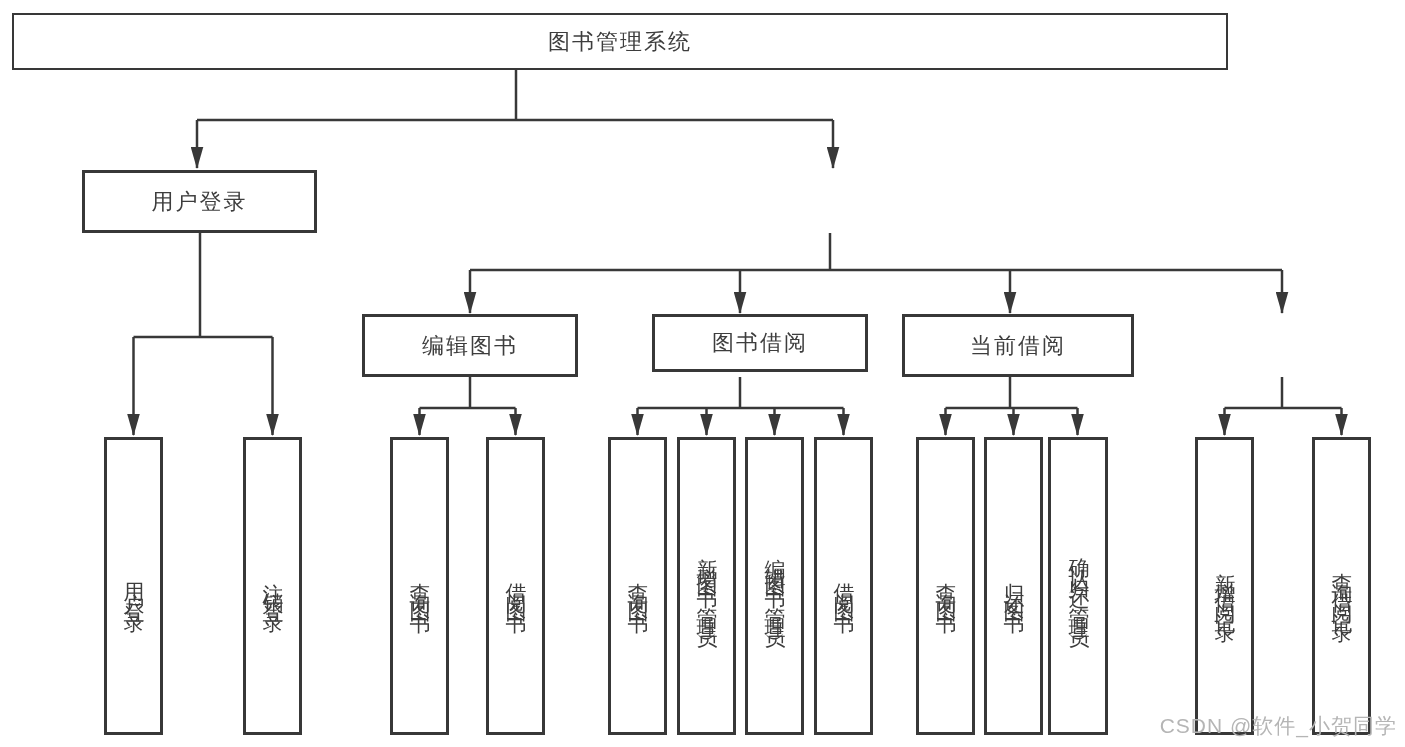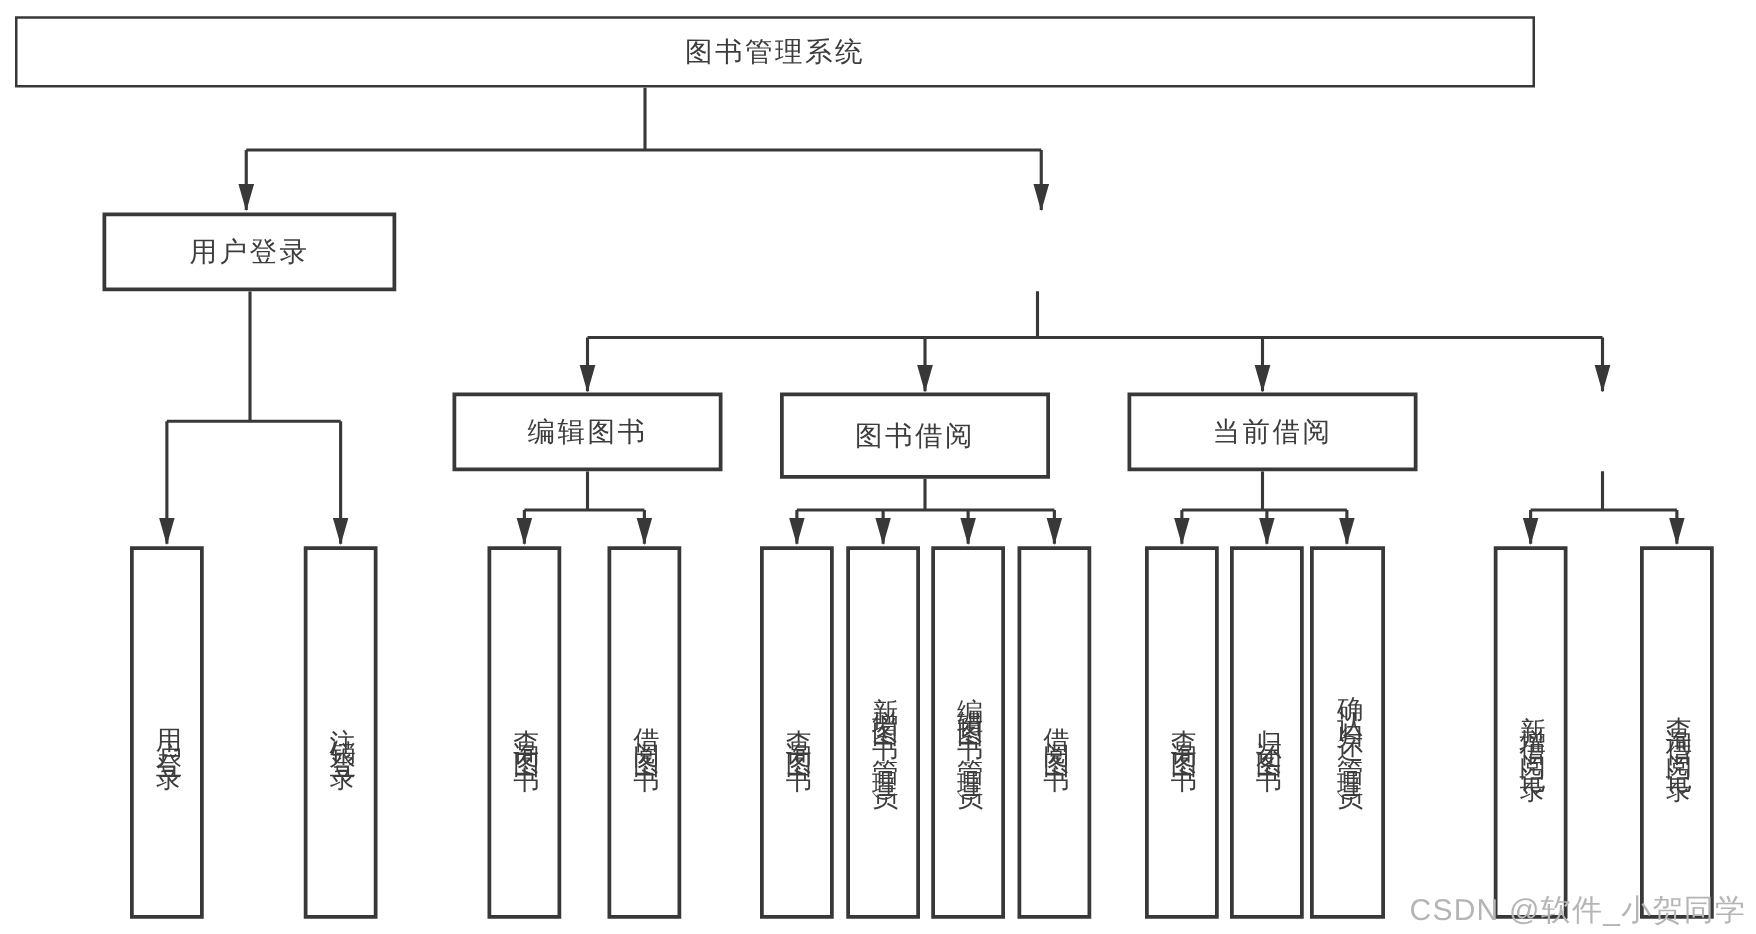--- a/index.html
+++ b/index.html
@@ -36,21 +36,21 @@
     background:#fff;
     writing-mode:vertical-rl;
     text-align:center;
     line-height:51px;
     letter-spacing:10px;
     font-size:21px;color:var(--text);
   }
   .wm{
     position:absolute;
     right:8px;top:712px;
-    font-size:24px;
+    font-size:21px;
     color:var(--watermark);
     letter-spacing:1px;
     white-space:nowrap;
     z-index:5;
   }
   path.w{stroke:var(--line);stroke-width:2.5;fill:none;}
   #arrowhead path{fill:var(--line);}
 </style>
 </head>
 <body>
@@ -103,21 +103,21 @@
     <path class="w" d="M1224.5,408 H1341.5"></path>
     <path class="w" d="M1224.5,408 V435" marker-end="url(#arrowhead)"></path>
     <path class="w" d="M1341.5,408 V435" marker-end="url(#arrowhead)"></path>
   </svg>
 
   <div class="hbox root" style="left:12px;top:13px;width:1216px;height:57px">图书管理系统</div>
 
   <div class="hbox" style="left:82px;top:170px;width:235px;height:63px">用户登录</div>
 
   <div class="hbox" style="left:362px;top:314px;width:216px;height:63px">编辑图书</div>
-  <div class="hbox" style="left:624px;top:314px;width:216px;height:69px">图书借阅</div>
+  <div class="hbox" style="left:652px;top:314px;width:216px;height:58px">图书借阅</div>
   <div class="hbox" style="left:902px;top:314px;width:232px;height:63px">当前借阅</div>
 
   <div class="leaf" style="left:104px">用户登录</div>
   <div class="leaf" style="left:243px">注销登录</div>
 
   <div class="leaf" style="left:390px">查询图书</div>
   <div class="leaf" style="left:486px">借阅图书</div>
 
   <div class="leaf" style="left:608px">查询图书</div>
   <div class="leaf" style="left:677px">新增图书（管理员）</div>

